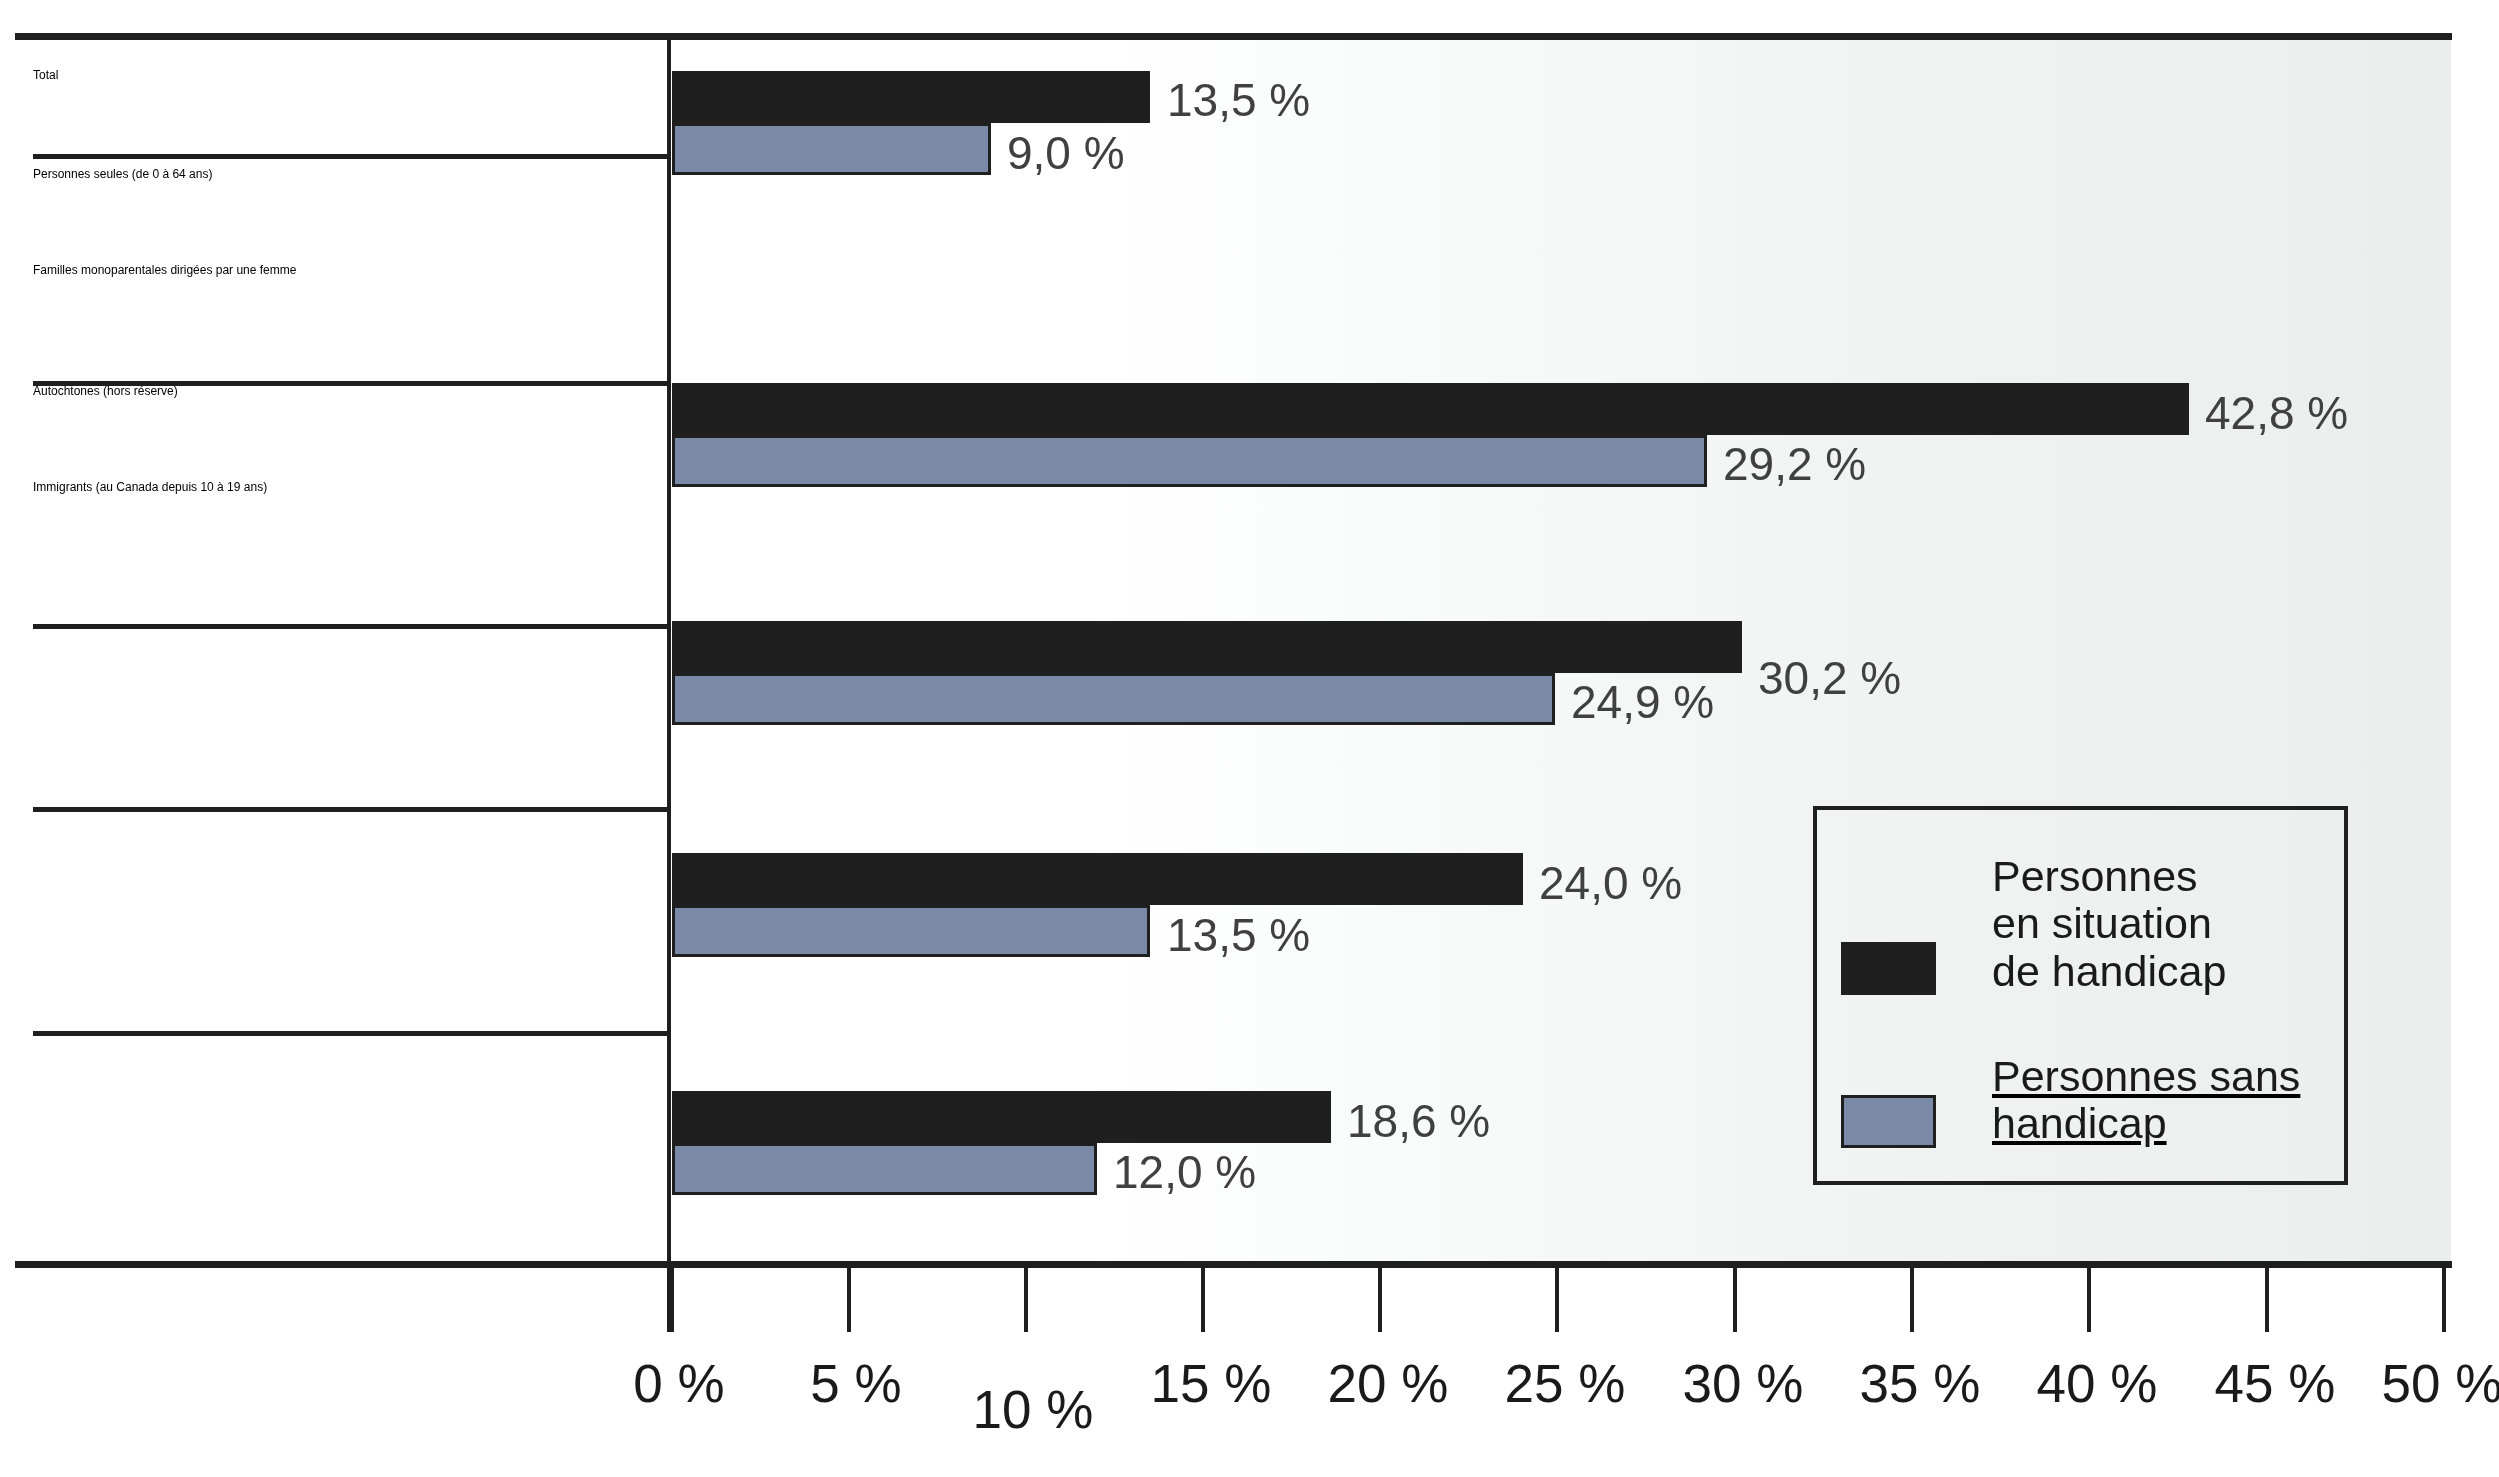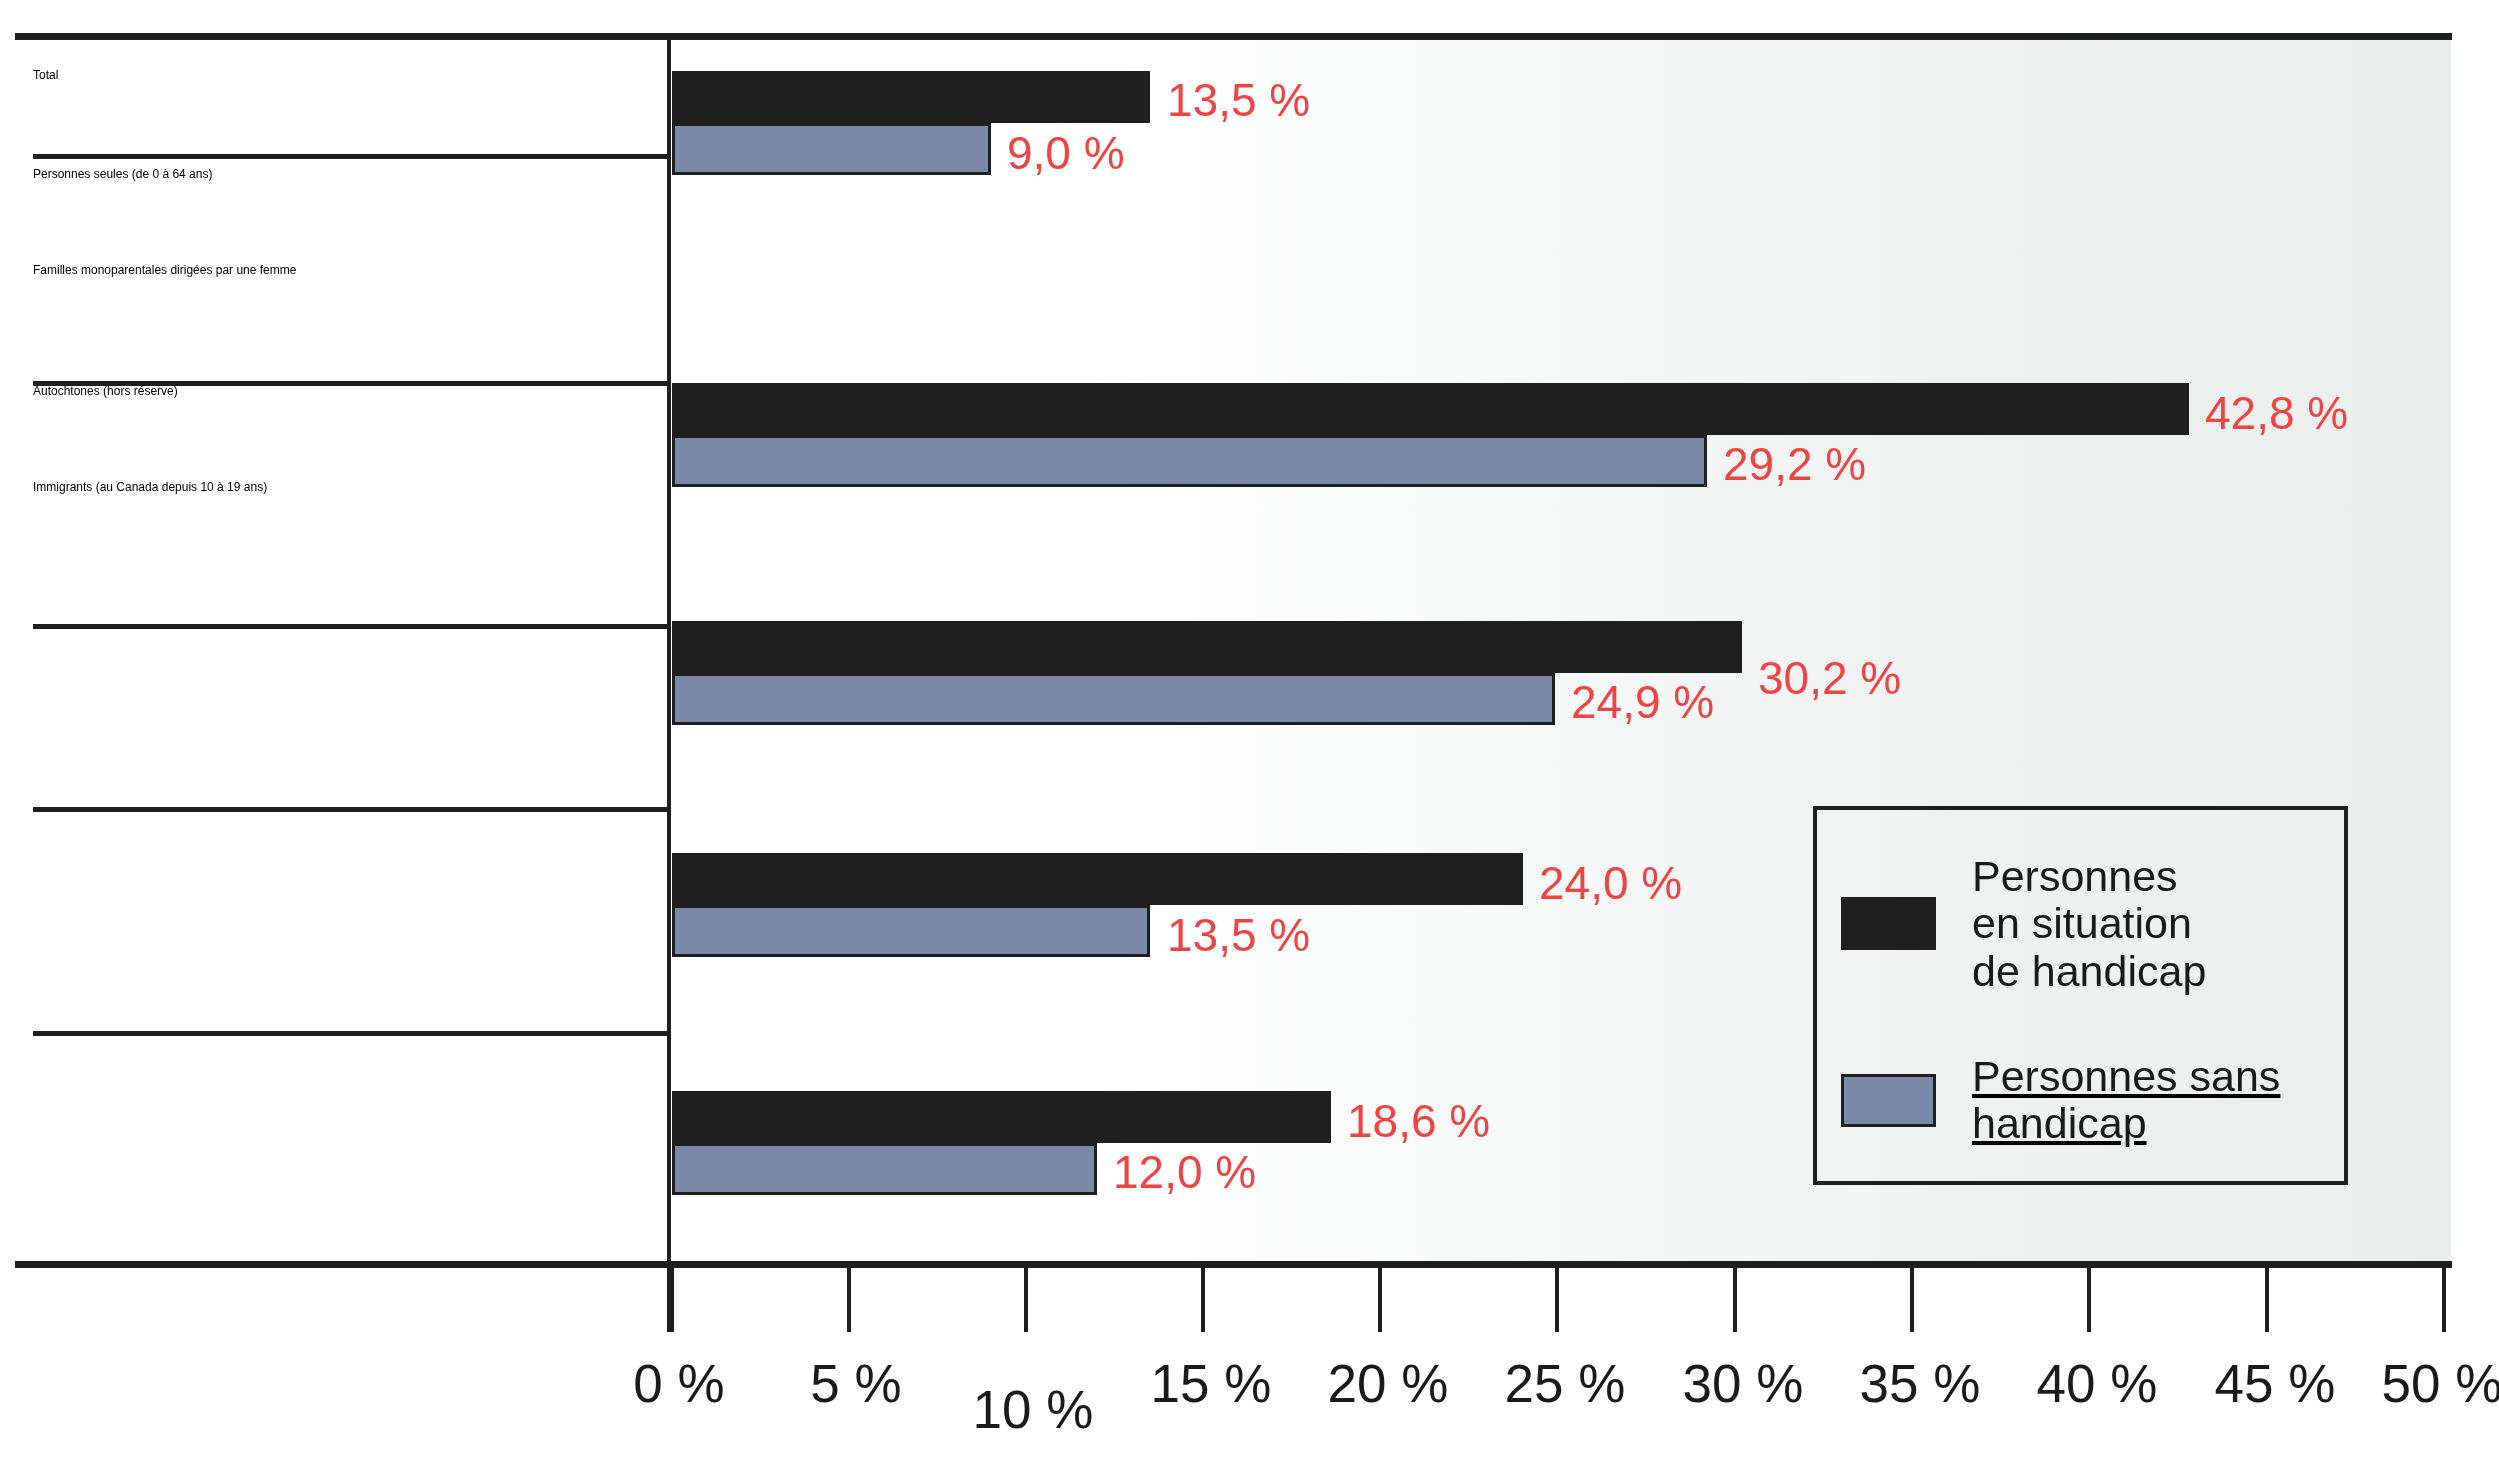--- a/index.html
+++ b/index.html
@@ -81,21 +81,21 @@
   .bar {
     position: absolute;
     height: 52px;
     box-sizing: border-box;
   }
   .bar.dark  { background: #201f1f; }
   .bar.light { background: #7a89a6; border: 3px solid #201f1f; }
 
   .bar-value {
     position: absolute;
-    color: #ef4444;
+    color: #404040;
     font-size: 46px;
     line-height: 46px;
     font-family: "Liberation Sans", sans-serif;
     font-stretch: condensed;
     white-space: nowrap;
   }
 
   
   .tick {
     position: absolute;
@@ -123,21 +123,22 @@
     top: 806px;
     width: 535px;
     height: 379px;
     box-sizing: border-box;
     border: 4.4px solid #201f1f;
     background: transparent;
   }
   .legend-row {
     position: absolute;
     display: flex;
-    align-items: center;
+    align-items: flex-end;
+    gap: 20px;
   }
   .legend-swatch {
     width: 95px;
     height: 53px;
     box-sizing: border-box;
     flex: 0 0 auto;
   }
   .legend-swatch.dark  { background: #201f1f; }
   .legend-swatch.light { background: #7a89a6; border: 3px solid #201f1f; }
   .legend-text {

